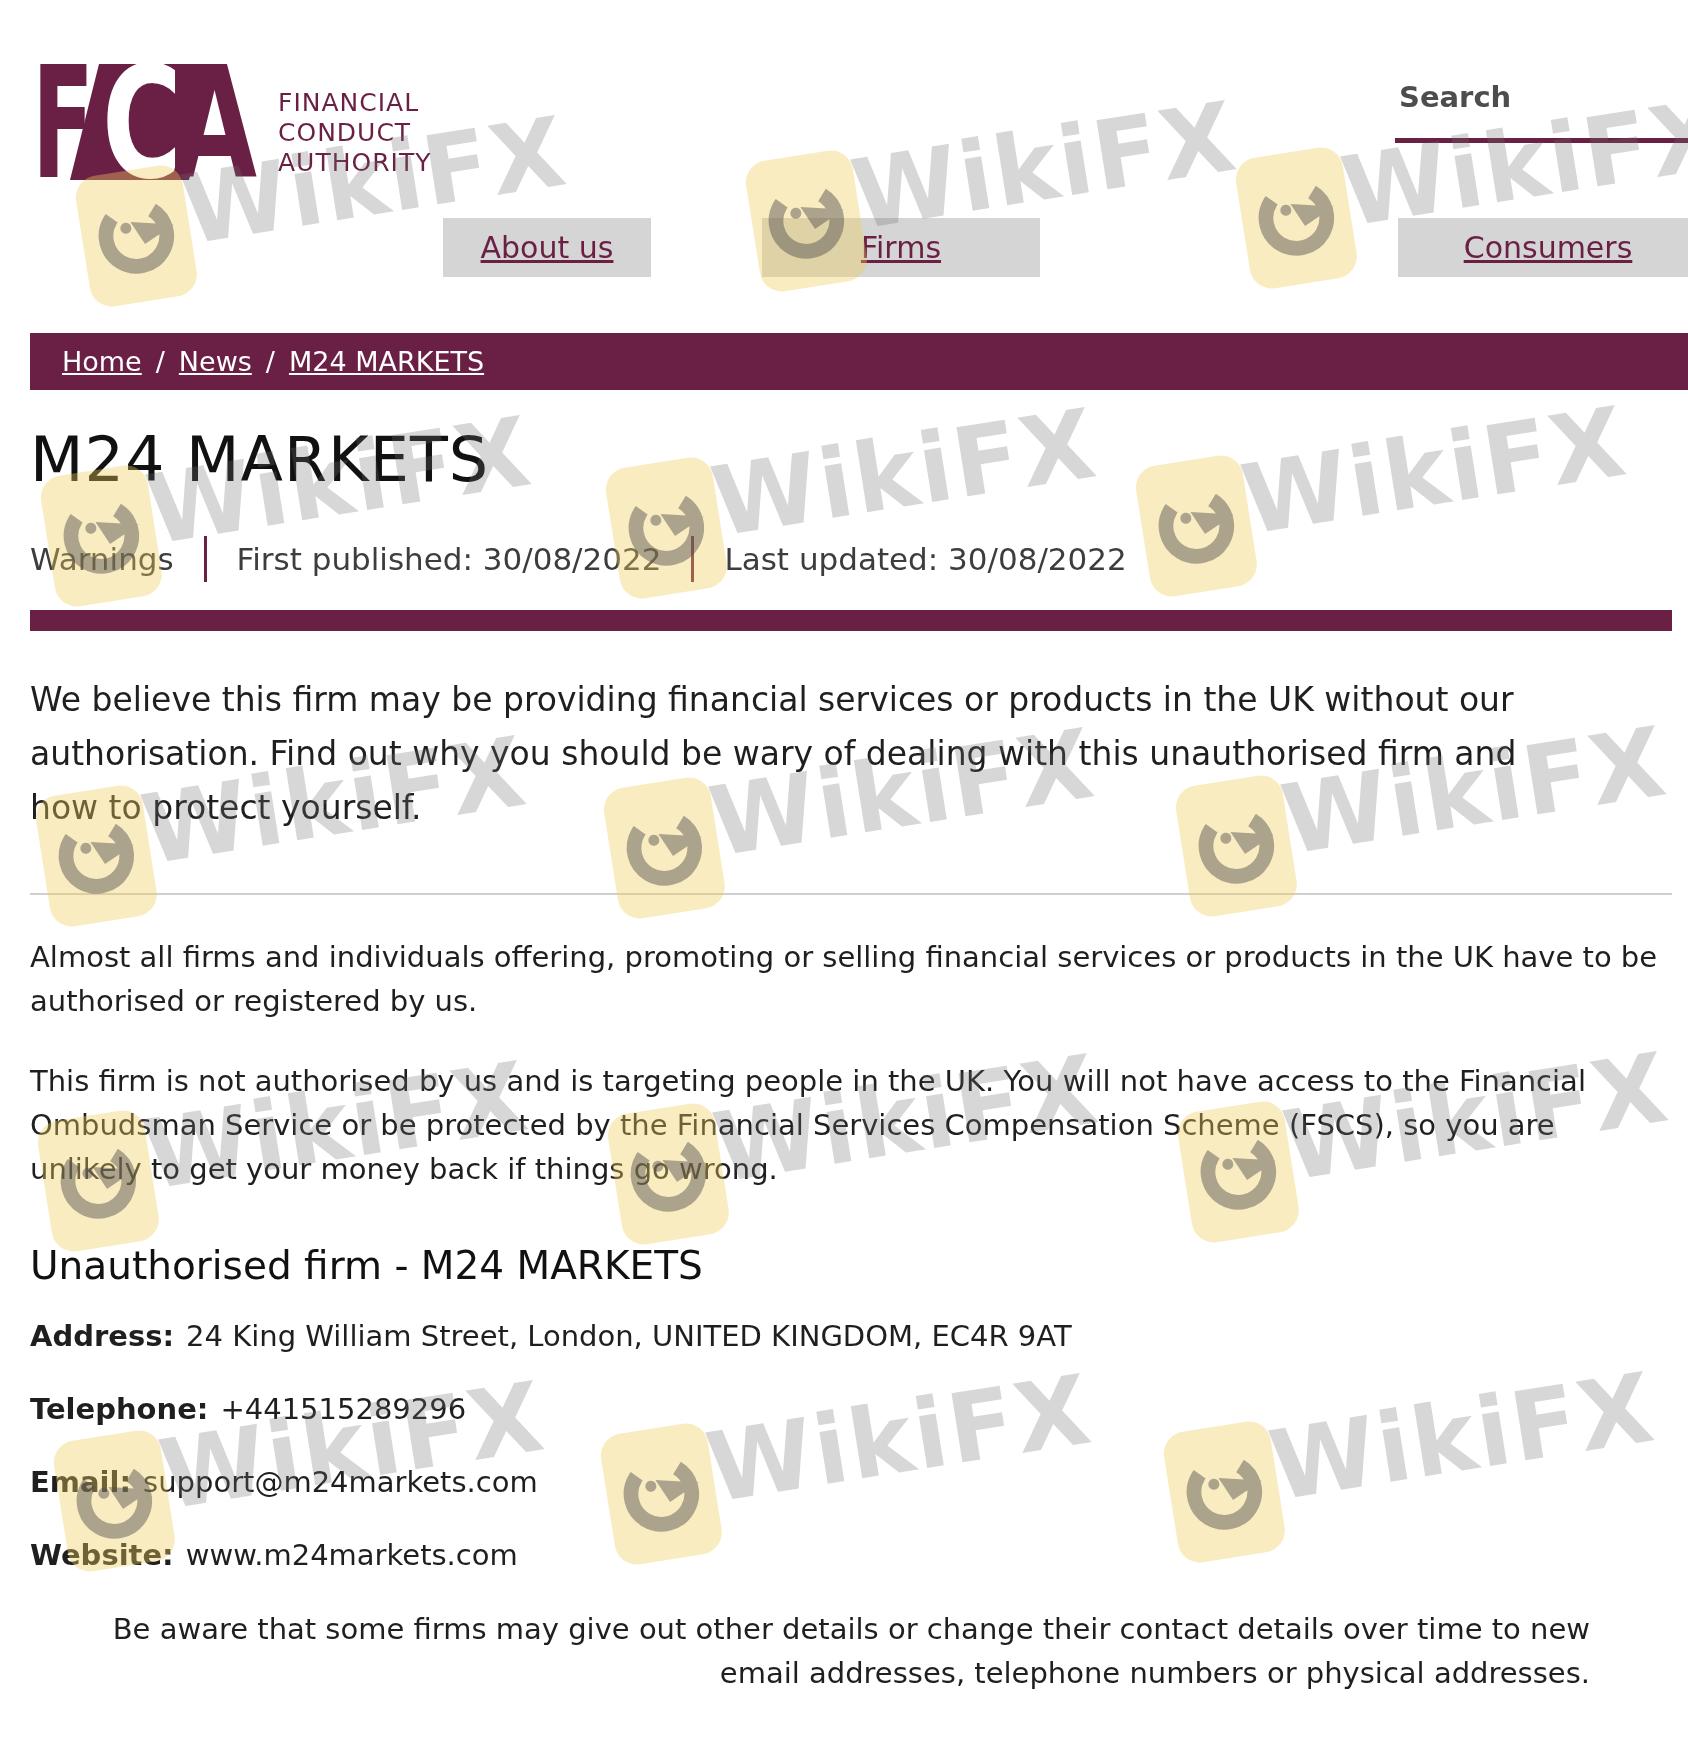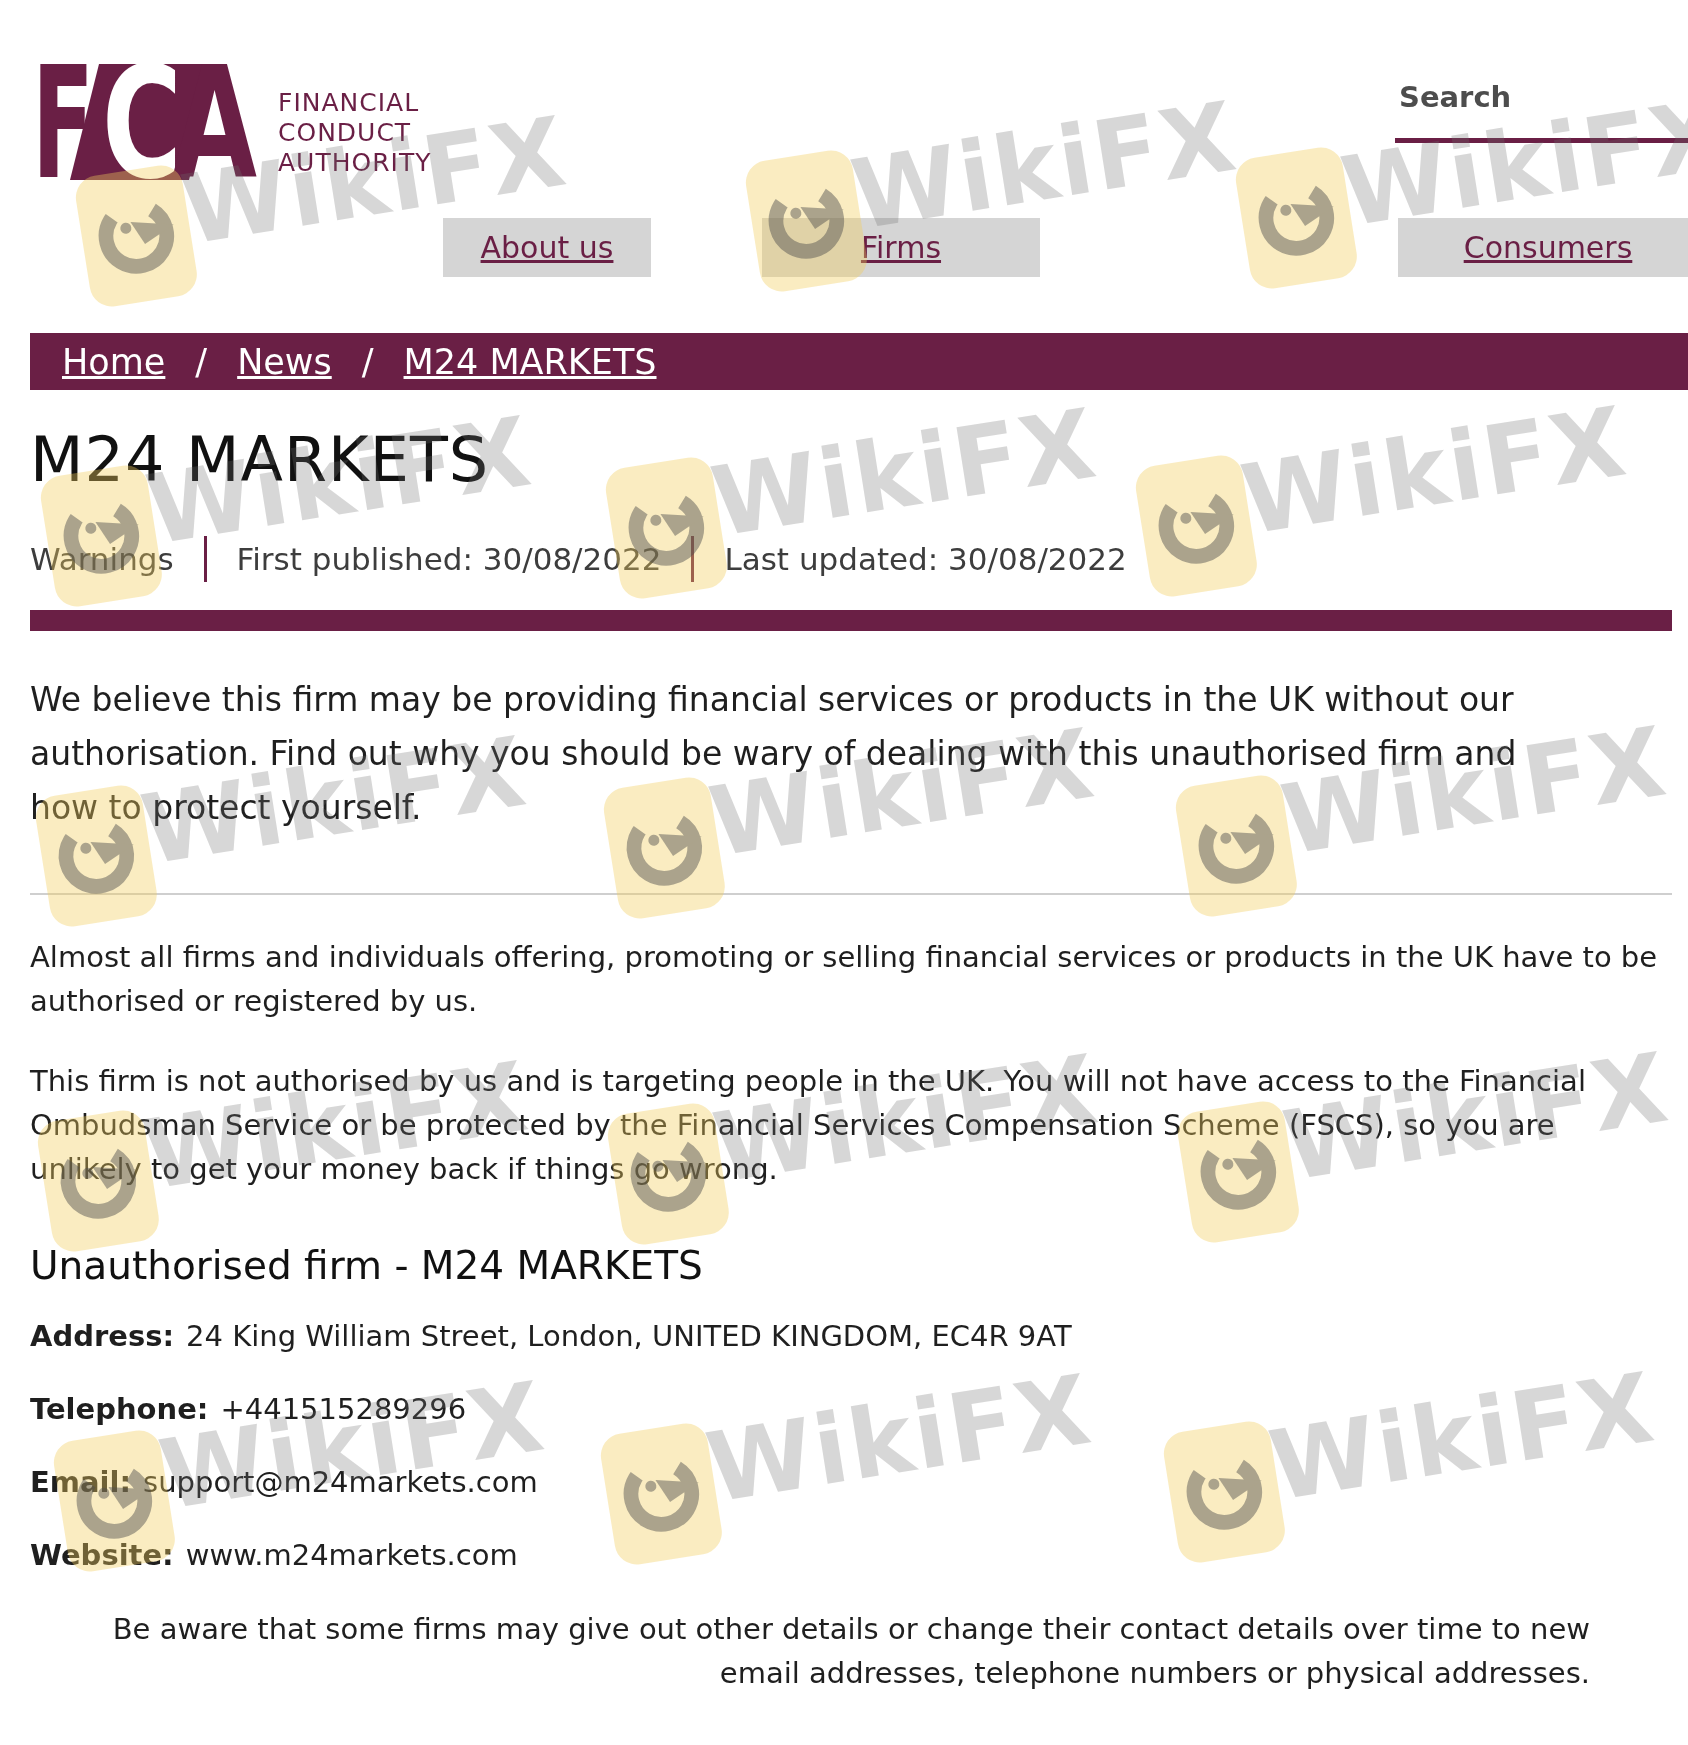--- a/index.html
+++ b/index.html
@@ -21,21 +21,21 @@
              display:flex; align-items:center; justify-content:center; cursor:pointer; }
   .nav-btn span { color:var(--brand); font-size:30px; text-decoration:underline; }
   .nav-0 { left:443px;  width:208px; }
   .nav-1 { left:762px;  width:278px; }
   .nav-2 { left:1082px; width:278px; }
   .nav-3 { left:1398px; width:300px; }
 
   
   .breadcrumb { position:absolute; left:30px; right:0; top:333px; height:57px;
                 background:var(--brand); display:flex; align-items:center;
-                padding-left:32px; font-size:35px; color:#fff;gap:16px; }
+                padding-left:32px; font-size:27px; color:#fff; }
   .breadcrumb .crumb { color:#fff; text-decoration:underline; cursor:pointer; }
   .breadcrumb .sep { margin:0 14px; text-decoration:none; }
 
   
   .main { position:absolute; left:30px; top:390px; width:1642px; }
   .title { font-size:62px; font-weight:400; color:#111; margin:33px 0 0; letter-spacing:1px; }
   .meta { display:flex; align-items:center; margin-top:40px; font-size:31px; color:#3d3d3d; }
   .meta .vsep { width:3px; height:46px; background:var(--brand); margin:0 30px; }
   .rule { height:21px; background:var(--brand); margin-top:28px; }
   .intro { font-size:33px; line-height:54px; margin-top:42px; max-width:1520px; color:#1f1f1f; }

